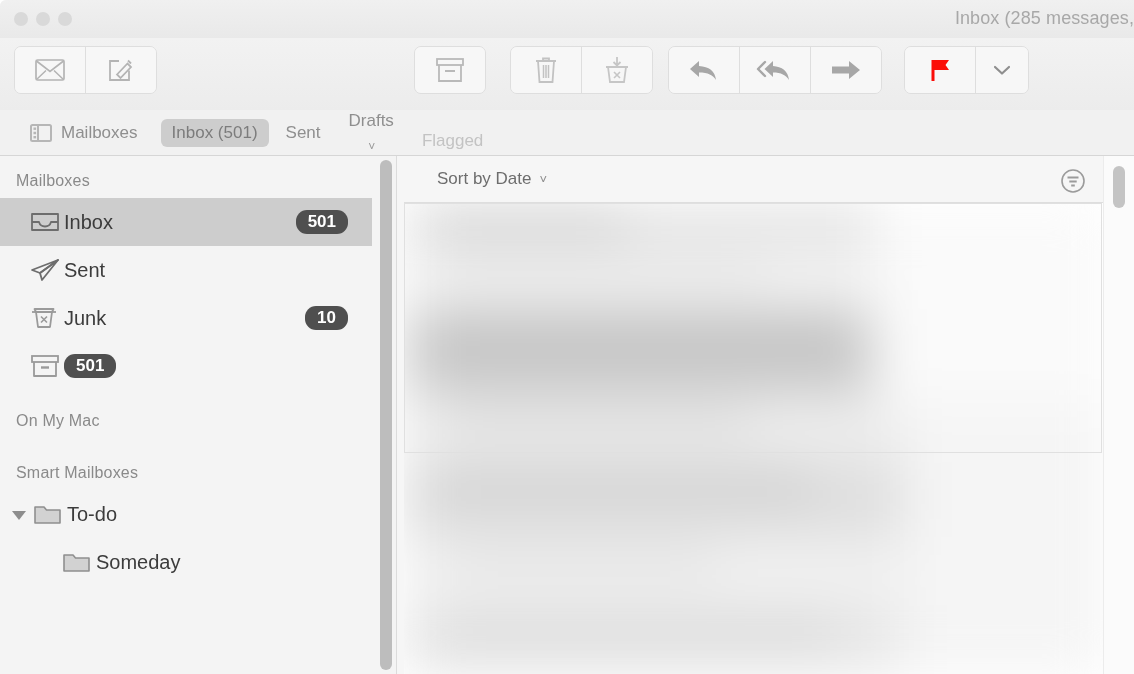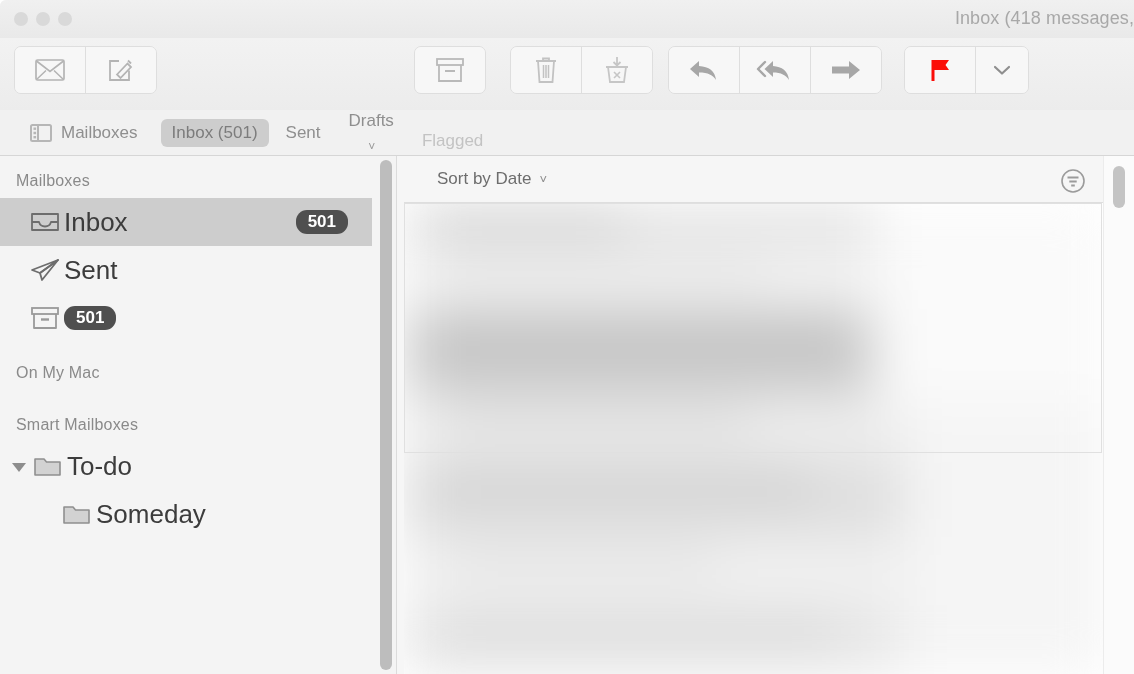--- a/index.html
+++ b/index.html
@@ -135,21 +135,21 @@
     width: 372px;
   }
   .side-row.selected { background: #cdcdcd; }
   .side-ico {
     width: 34px;
     flex: 0 0 34px;
     display: flex;
     align-items: center;
   }
   .side-label {
-    font-size: 26px;
+    font-size: 20px;
     color: #3c3c3c;
     flex: 1 1 auto;
     white-space: nowrap;
     overflow: hidden;
   }
   .side-badge {
     background: #4f4f4f;
     color: #ffffff;
     font-size: 17px;
     font-weight: bold;
@@ -260,21 +260,21 @@
 <body>
 
 <div id="app">
 
   <div class="titlebar">
     <div class="traffic">
       <div class="light"></div>
       <div class="light"></div>
       <div class="light"></div>
     </div>
-    <div class="window-title">Inbox (418 messages,</div>
+    <div class="window-title">Inbox (285 messages,</div>
   </div>
 
   <div class="toolbar">
 
     <div class="tb-group" style="left:14px;">
       <div class="tb-btn">
         <svg class="tb-ico" width="30" height="22" viewBox="0 0 30 22">
           <rect x="1" y="1" width="28" height="20" rx="1.5" fill="none" stroke="#b4b4b4" stroke-width="1.7"></rect>
           <path d="M1.5 2 L15 12.5 L28.5 2" fill="none" stroke="#b4b4b4" stroke-width="1.7"></path>
           <path d="M1.8 20.3 L11 11.5 M28.2 20.3 L19 11.5" fill="none" stroke="#b4b4b4" stroke-width="1.5"></path>
@@ -401,20 +401,32 @@
       <span class="side-ico">
         <svg width="30" height="26" viewBox="0 0 30 26">
           <path d="M28 3 L2 13 L10 16 Z" fill="none" stroke="#6d6d6d" stroke-width="1.8" stroke-linejoin="round"></path>
           <path d="M28 3 L10 16 L12 23 Z" fill="none" stroke="#6d6d6d" stroke-width="1.8" stroke-linejoin="round"></path>
         </svg>
       </span>
       <span class="side-label">Sent</span>
       <span></span>
     </div>
 
+    <div class="side-row">
+      <span class="side-ico">
+        <svg width="28" height="26" viewBox="0 0 28 26">
+          <path d="M2 7 H26" stroke="#9a9a9a" stroke-width="1.8"></path>
+          <path d="M4.5 4 H23.5 L22 7 H6 Z" fill="none" stroke="#9a9a9a" stroke-width="1.8" stroke-linejoin="round"></path>
+          <path d="M6 7 L8 22 H20 L22 7" fill="none" stroke="#9a9a9a" stroke-width="1.8" stroke-linejoin="round"></path>
+          <path d="M11 11.5 L17 17.5 M17 11.5 L11 17.5" stroke="#9a9a9a" stroke-width="1.6"></path>
+        </svg>
+      </span>
+      <span class="side-label">Junk</span>
+      <span class="side-badge">10</span>
+    </div>
 
 
     <div class="side-row">
       <span class="side-ico">
         <svg width="30" height="26" viewBox="0 0 30 26">
           <rect x="2" y="3" width="26" height="6" fill="none" stroke="#9a9a9a" stroke-width="1.8"></rect>
           <path d="M4 9 V23 H26 V9" fill="none" stroke="#9a9a9a" stroke-width="1.8" stroke-linejoin="round"></path>
           <path d="M11 14.5 H19" stroke="#9a9a9a" stroke-width="2.4"></path>
         </svg>
       </span>

